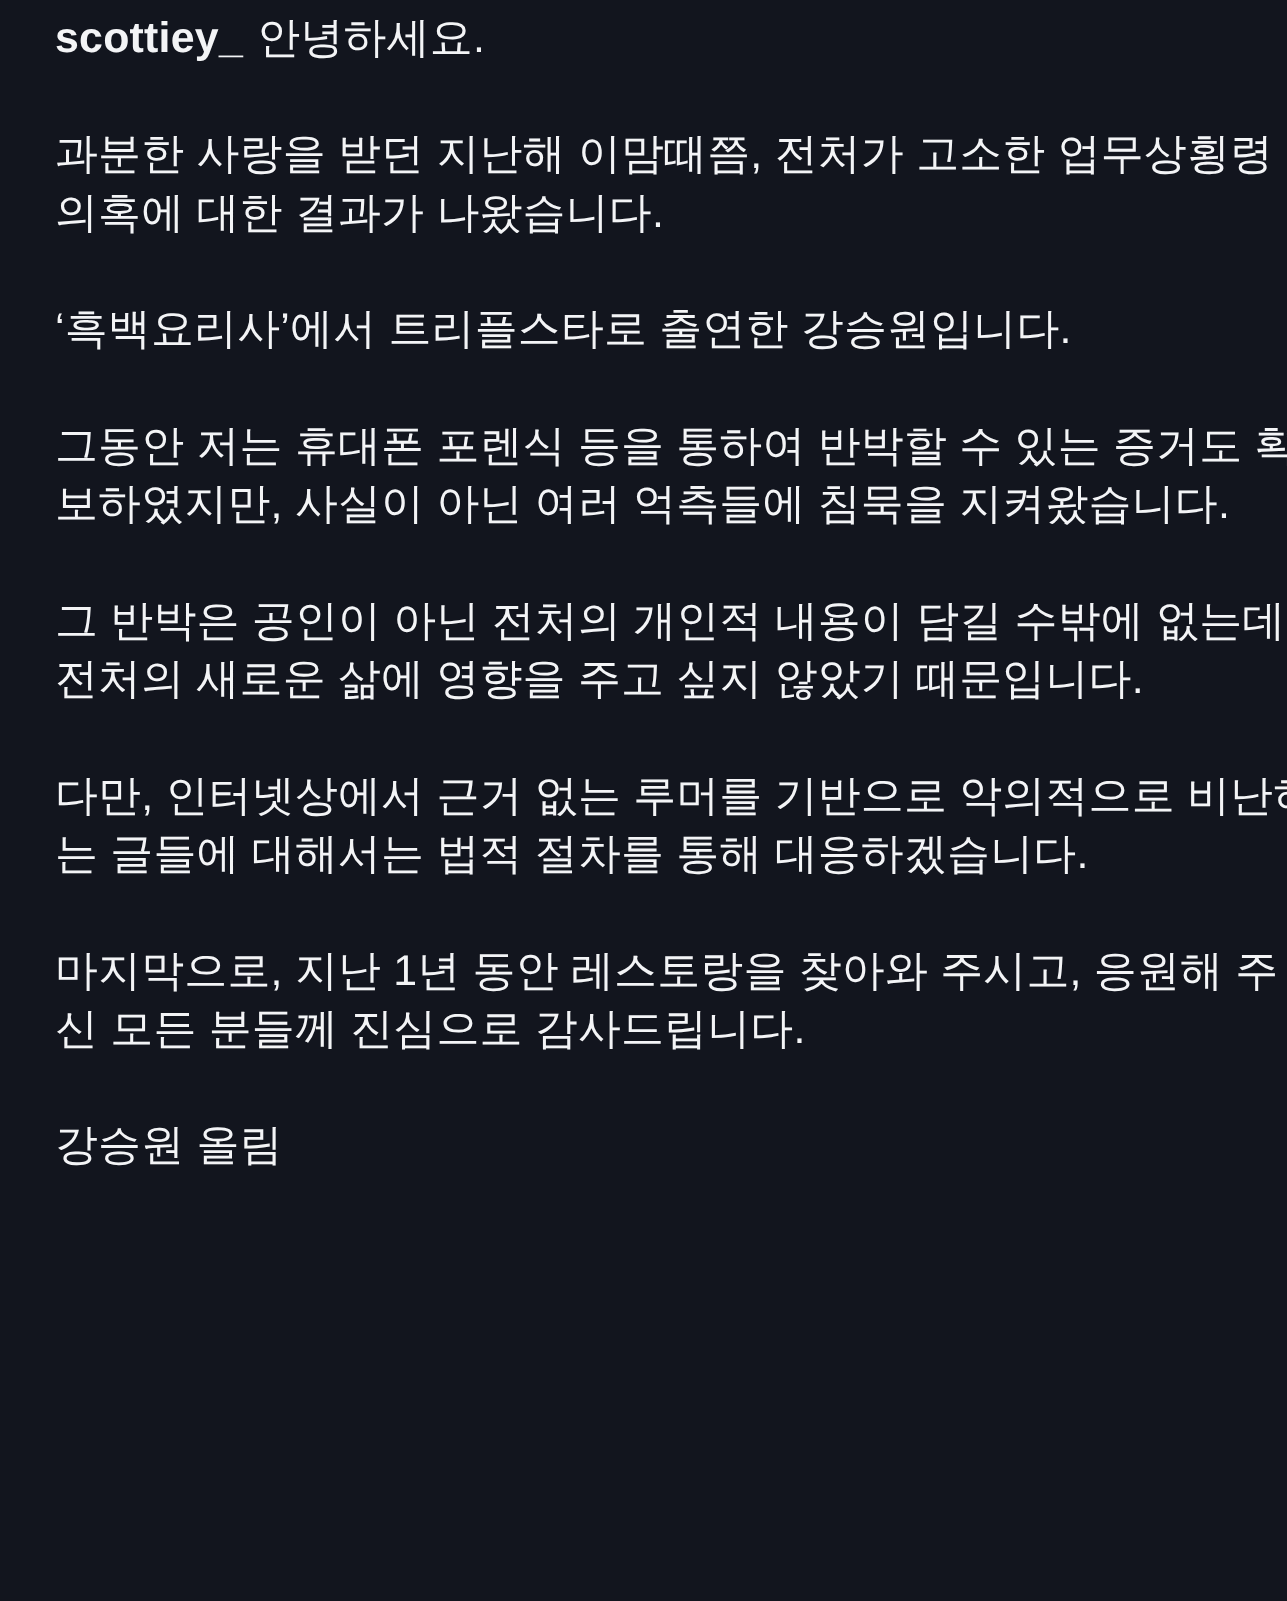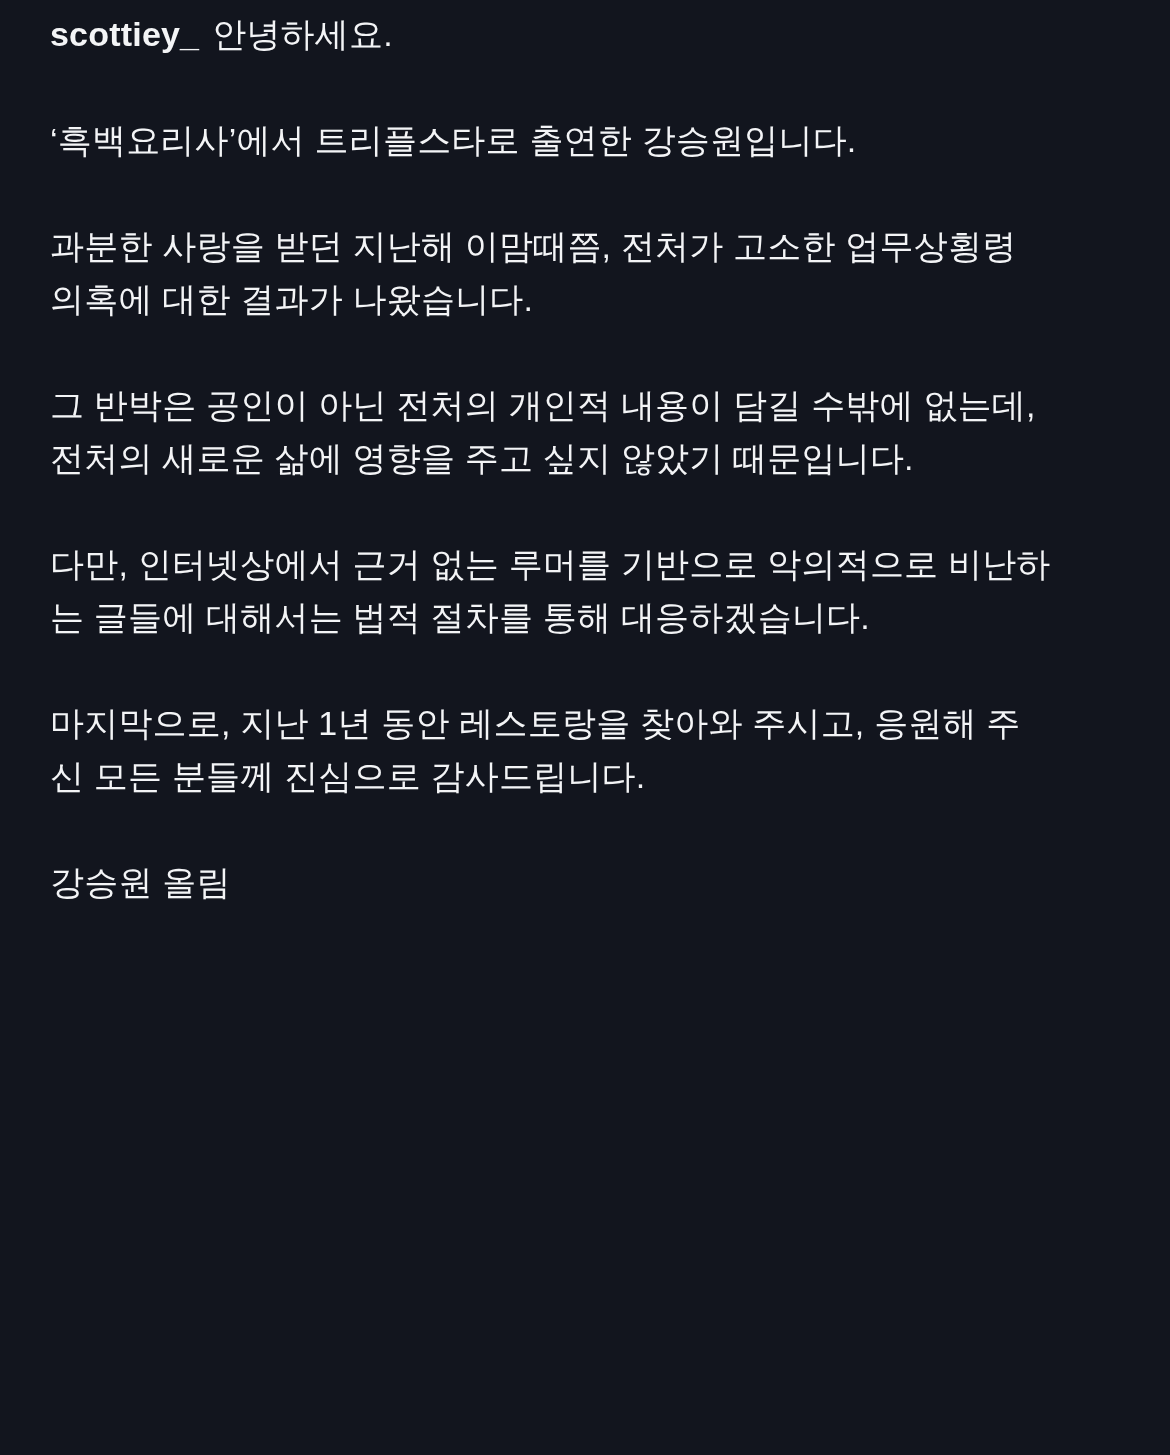--- a/index.html
+++ b/index.html
@@ -11,21 +11,21 @@
     height: 1455px;
     overflow: hidden;
     background: #12151e; 
     font-family: "Liberation Sans", "DejaVu Sans", sans-serif;
   }
   .caption {
     box-sizing: border-box;
     width: 1054px;
     padding: 8px 40px 0 50px;
     color: #f3f4f6; 
-    font-size: 34px;
+    font-size: 39px;
     line-height: 53px;
     letter-spacing: 0.2px;
   }
   .caption p {
     margin: 0 0 53px 0;
     white-space: pre;      
   }
   .caption p:last-child {
     margin-bottom: 12px;
   }
@@ -34,23 +34,25 @@
     margin-right: 13px;
     cursor: pointer;
   }
 </style>
 </head>
 <body style="background: rgb(18, 21, 30);">
 
 <div class="caption" style="color: rgb(243, 244, 246);">
   <p><span class="username">scottiey_</span><span>안녕하세요.</span></p>
 
-  <p>‘흑백요리사’에서 트리플스타로 출연한 강승원입니다.</p>
   <p>과분한 사랑을 받던 지난해 이맘때쯤, 전처가 고소한 업무상횡령
 의혹에 대한 결과가 나왔습니다.</p>
+  <p>‘흑백요리사’에서 트리플스타로 출연한 강승원입니다.</p>
+  <p>그동안 저는 휴대폰 포렌식 등을 통하여 반박할 수 있는 증거도 확
+보하였지만, 사실이 아닌 여러 억측들에 침묵을 지켜왔습니다.</p>
   <p>그 반박은 공인이 아닌 전처의 개인적 내용이 담길 수밖에 없는데,
 전처의 새로운 삶에 영향을 주고 싶지 않았기 때문입니다.</p>
   <p>다만, 인터넷상에서 근거 없는 루머를 기반으로 악의적으로 비난하
 는 글들에 대해서는 법적 절차를 통해 대응하겠습니다.</p>
   <p>마지막으로, 지난 1년 동안 레스토랑을 찾아와 주시고, 응원해 주
 신 모든 분들께 진심으로 감사드립니다.</p>
 
   <p>강승원 올림</p>
 </div>
 

